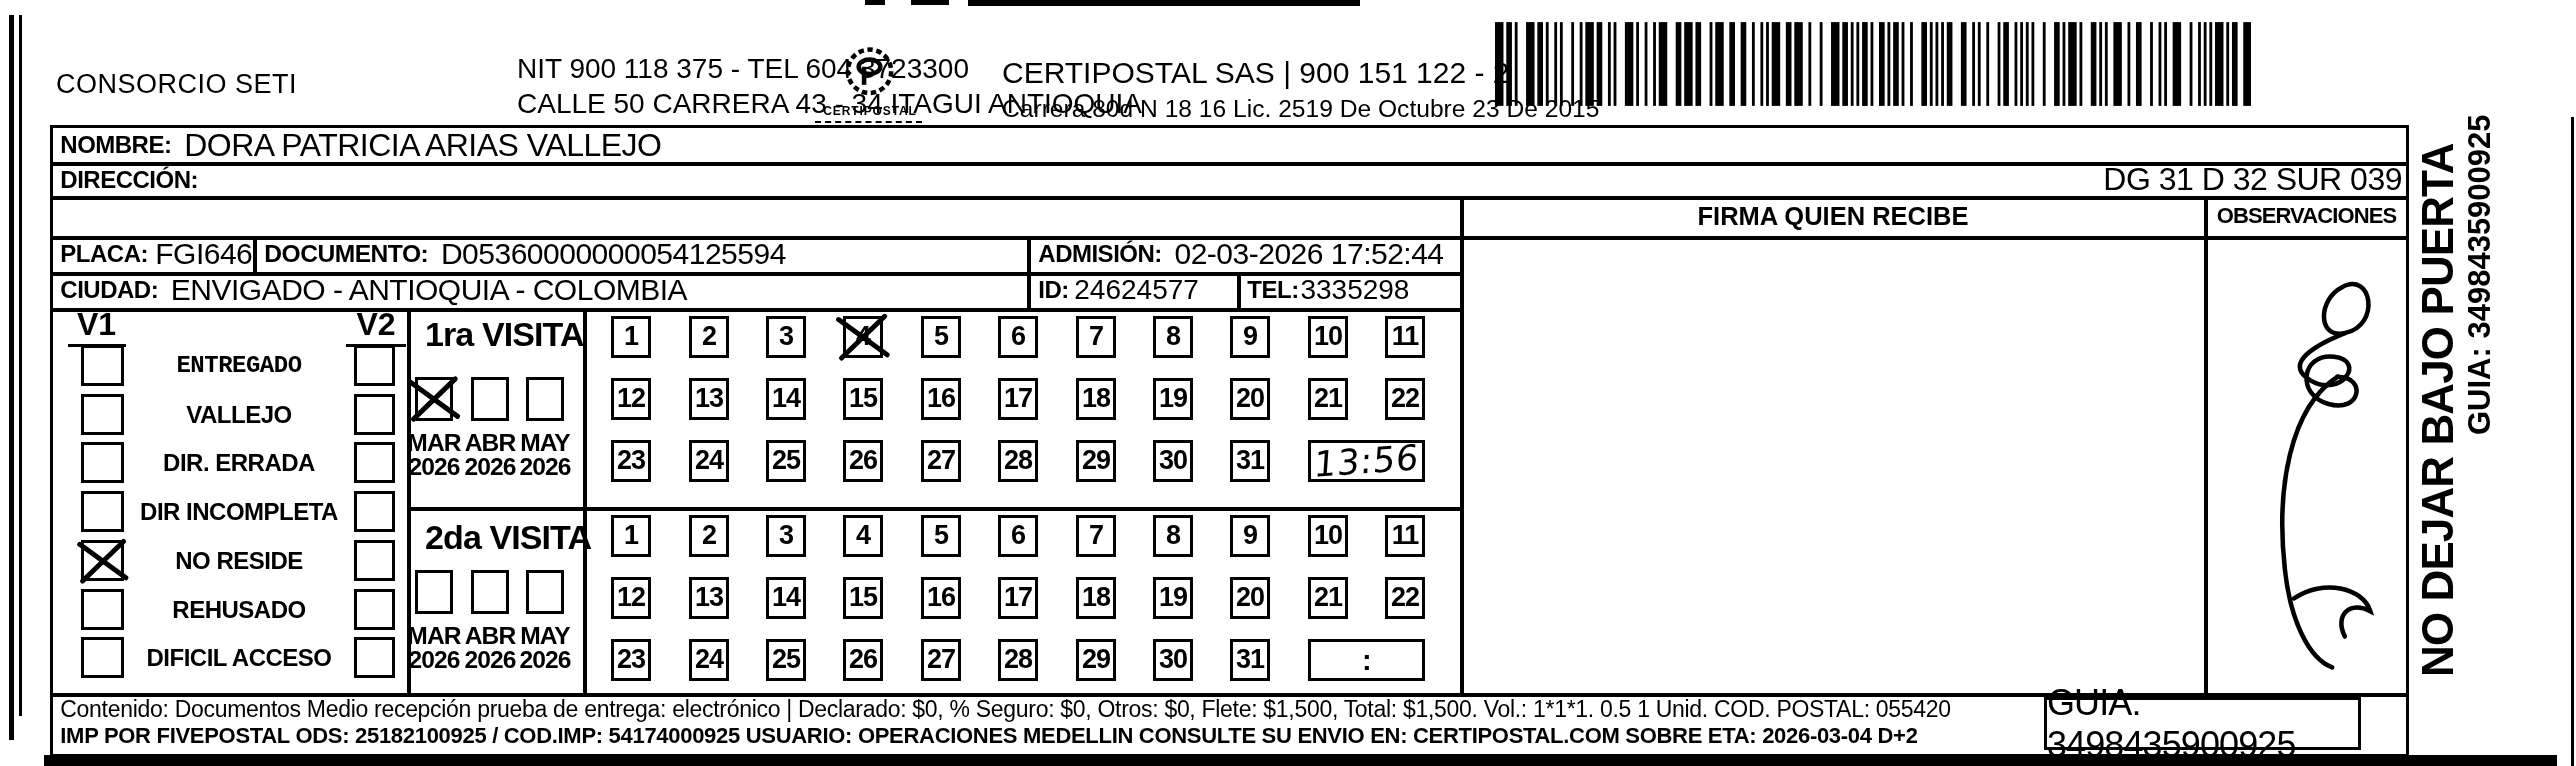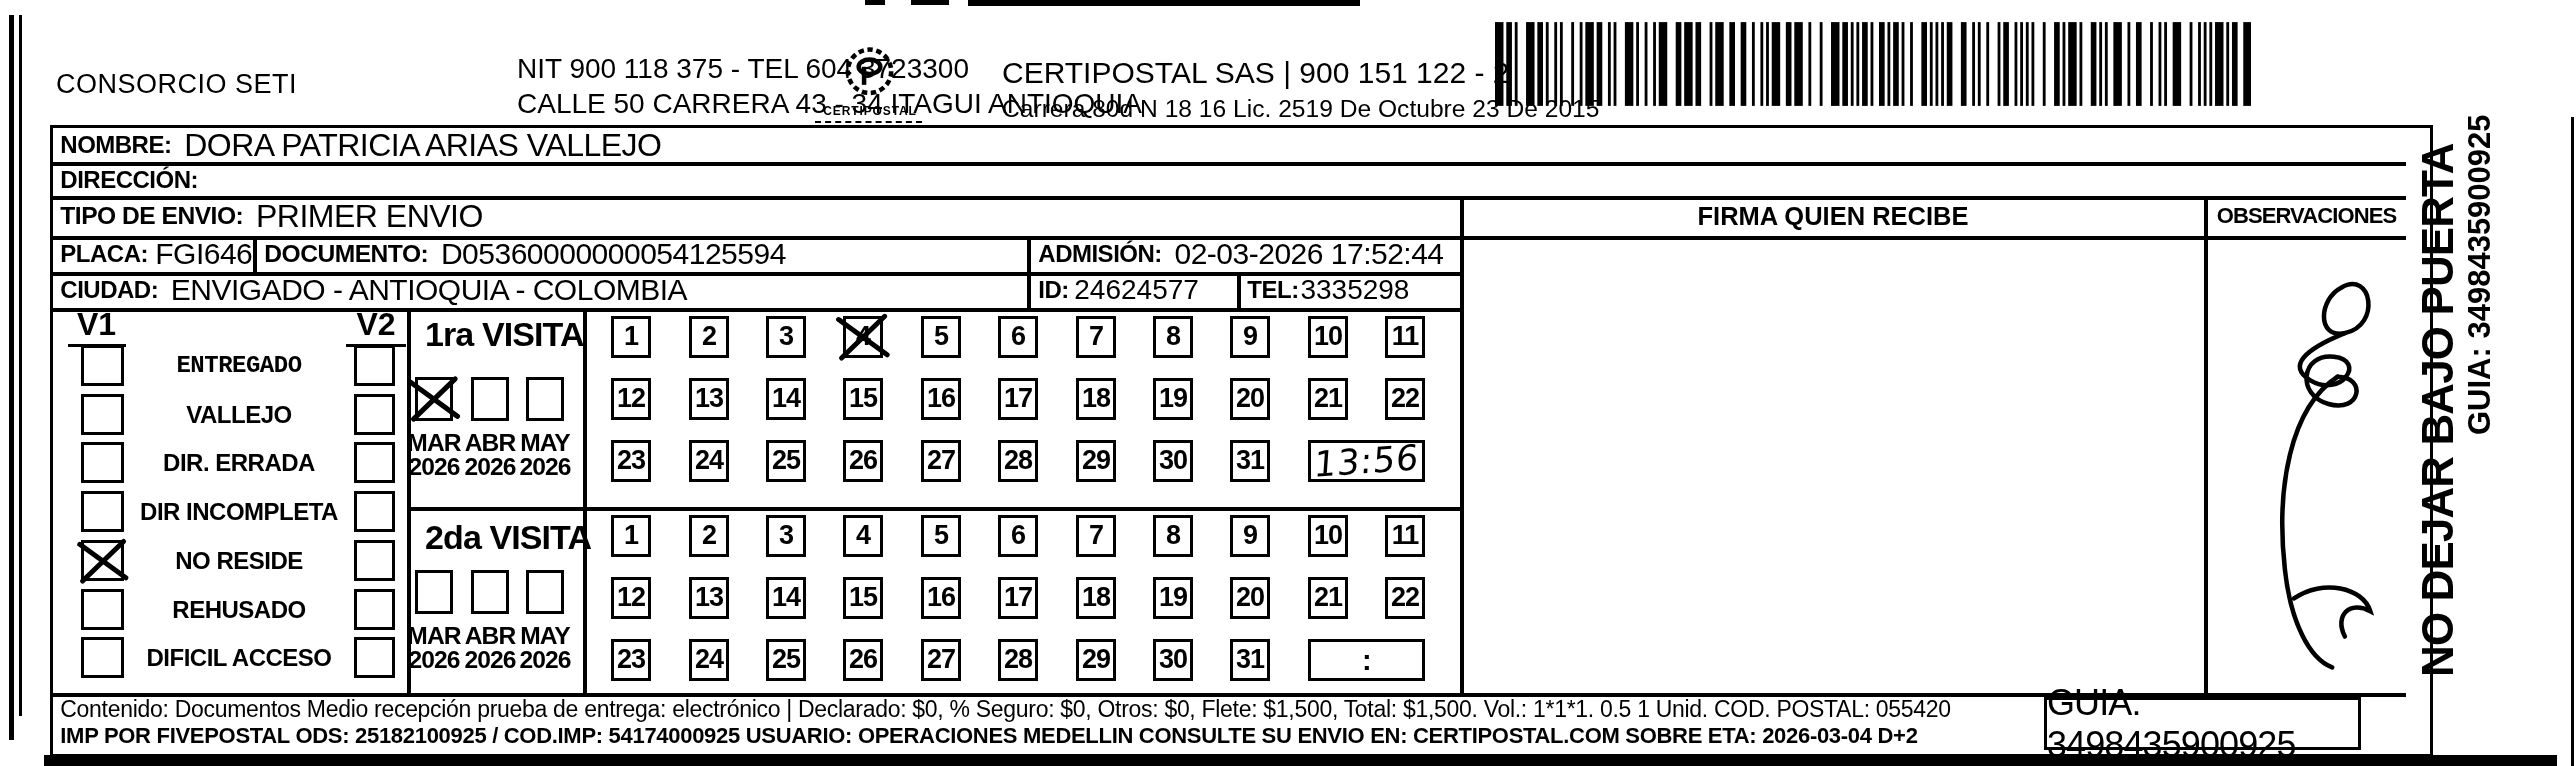--- a/index.html
+++ b/index.html
@@ -1,21 +1,21 @@
 <!DOCTYPE html>
 <html style="font-size:14.6px"><head>
 <meta charset="utf-8">
 <style>
   html,body{margin:0;padding:0;background:#fff;}
   #page{position:relative;width:2576px;height:767px;background:#fff;overflow:hidden;
         font-family:"Liberation Sans",sans-serif;color:#000;}
   .abs{position:absolute;}
   .hl{position:absolute;height:3.6px;background:#000;}
   .vl{position:absolute;width:3.6px;background:#000;}
-  #form{position:absolute;left:50px;top:125px;width:2353px;height:626px;border:3.6px solid #000;padding-left:24px;}
+  #form{position:absolute;left:50px;top:125px;width:2353px;height:626px;border:3.6px solid #000;}
   .rowflex{position:absolute;display:flex;align-items:center;padding-left:7.3px;gap:12.7px;box-sizing:border-box;}
   .lab{font-weight:bold;font-size:24px;letter-spacing:-0.5px;white-space:nowrap;}
   .val{font-size:31px;white-space:nowrap;letter-spacing:-0.5px;}
   .val-sm{font-size:28px;white-space:nowrap;}
   .hdr-cell{position:absolute;display:flex;align-items:center;justify-content:center;
             font-weight:bold;box-sizing:border-box;}
   .vlabel{position:absolute;font-weight:bold;font-size:32px;border-bottom:3.6px solid #000;
           text-align:center;height:38px;}
   .cbox{position:absolute;width:43px;height:41px;border:3.6px solid #000;box-sizing:border-box;}
   .cbox2{position:absolute;width:41px;height:41px;border:3.6px solid #000;box-sizing:border-box;}
@@ -172,26 +172,23 @@
     <div class="vl" style="left:354px;top:180px;height:388px;"></div>
     <div class="vl" style="left:530px;top:180px;height:388px;"></div>
 
     <div class="rowflex" style="left:0;top:0;width:2349px;height:34px;">
       <span class="lab">NOMBRE:</span>
       <span class="val" style="font-size:32px;">DORA PATRICIA ARIAS VALLEJO</span>
     </div>
 
     <div class="rowflex" style="left:0;top:34px;width:2349px;height:35px;justify-content:space-between;">
       <span class="lab">DIRECCIÓN:</span>
-    </div>
-
-    <div class="rowflex" style="left:0;top:68px;width:1407px;height:40px;">
-      <span class="lab" style="font-size:24.6px;">TIPO DE ENVIO:</span>
-      <span class="val" style="font-size:32px;">PRIMER ENVIO</span>
-    </div>
+      <span class="val" style="font-size:32px;">DG 31 D 32 SUR 039</span>
+    </div>
+
     <div class="hdr-cell" style="left:1410px;top:68px;width:740px;height:40px;font-size:25.5px;">FIRMA QUIEN RECIBE</div>
     <div class="hdr-cell" style="left:2154px;top:68px;width:199px;height:40px;font-size:22px;letter-spacing:-0.9px;">OBSERVACIONES</div>
 
     <div class="rowflex" style="left:0;top:108px;width:200px;height:36px;gap:7.3px;">
       <span class="lab">PLACA:</span>
       <span class="val" style="font-size:30px;">FGI646</span>
     </div>
     <div class="rowflex" style="left:204px;top:108px;width:770px;height:36px;">
       <span class="lab" style="font-size:24.6px;">DOCUMENTO:</span>
       <span class="val" style="font-size:30px;">D05360000000054125594</span>

